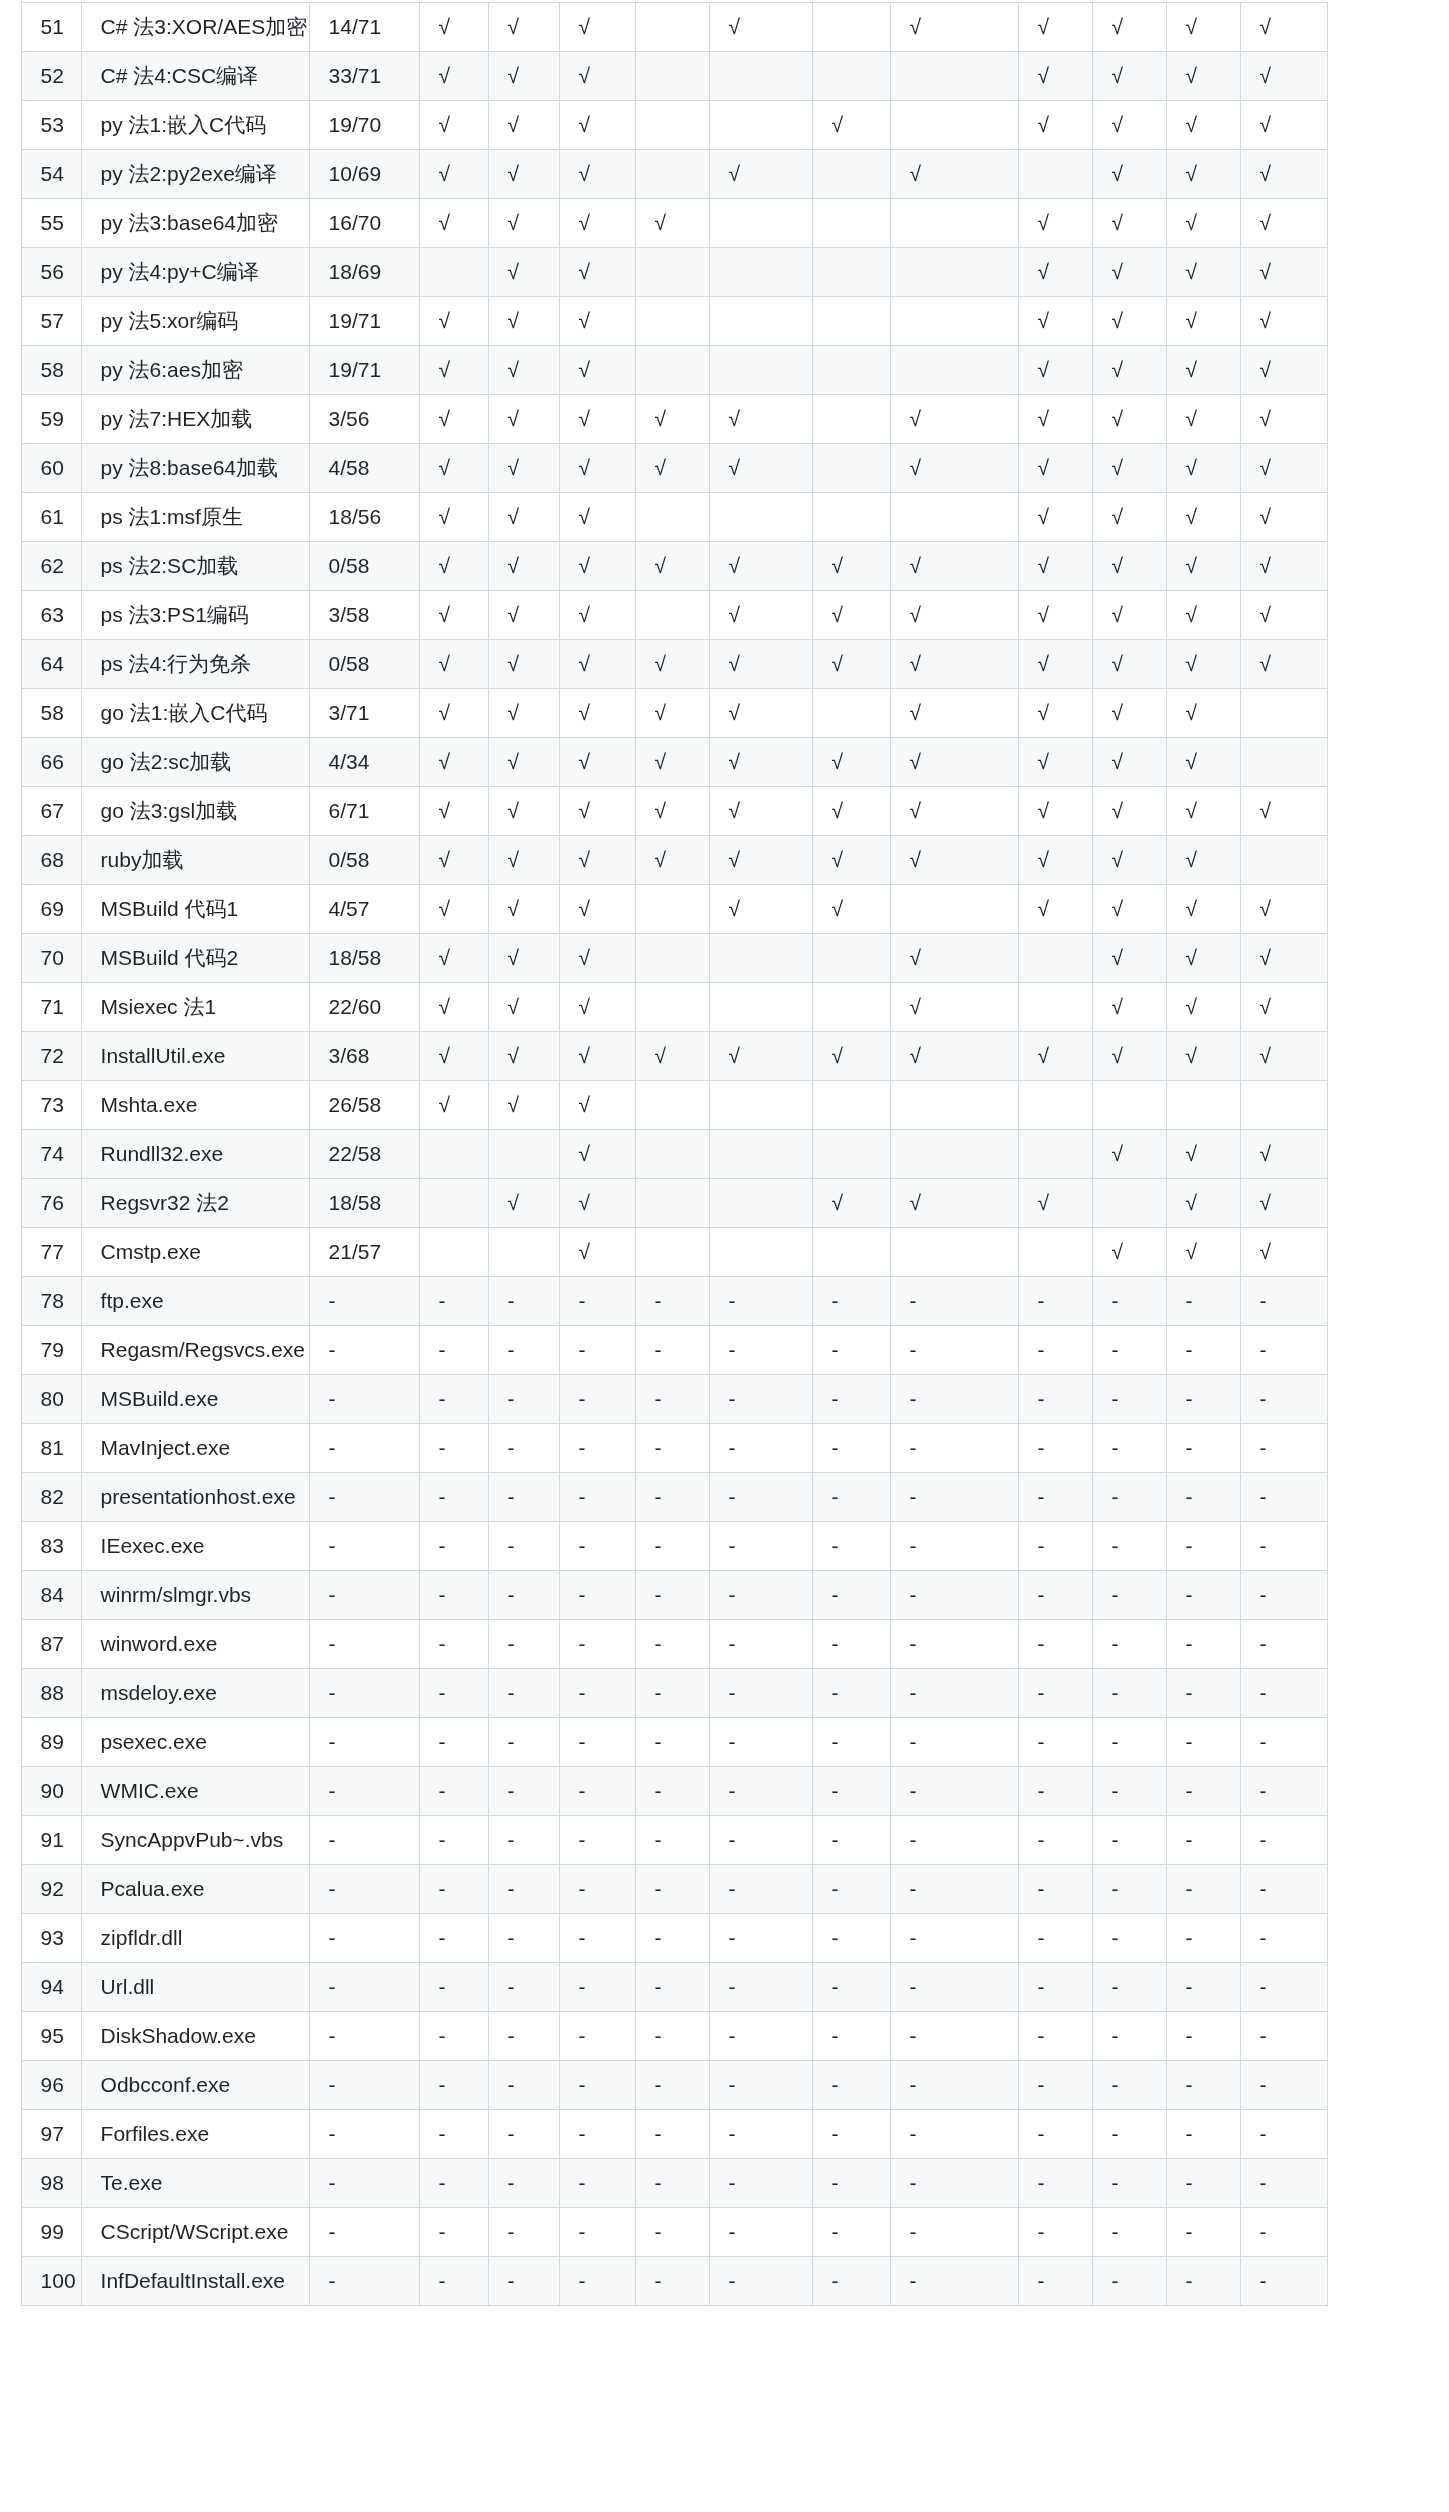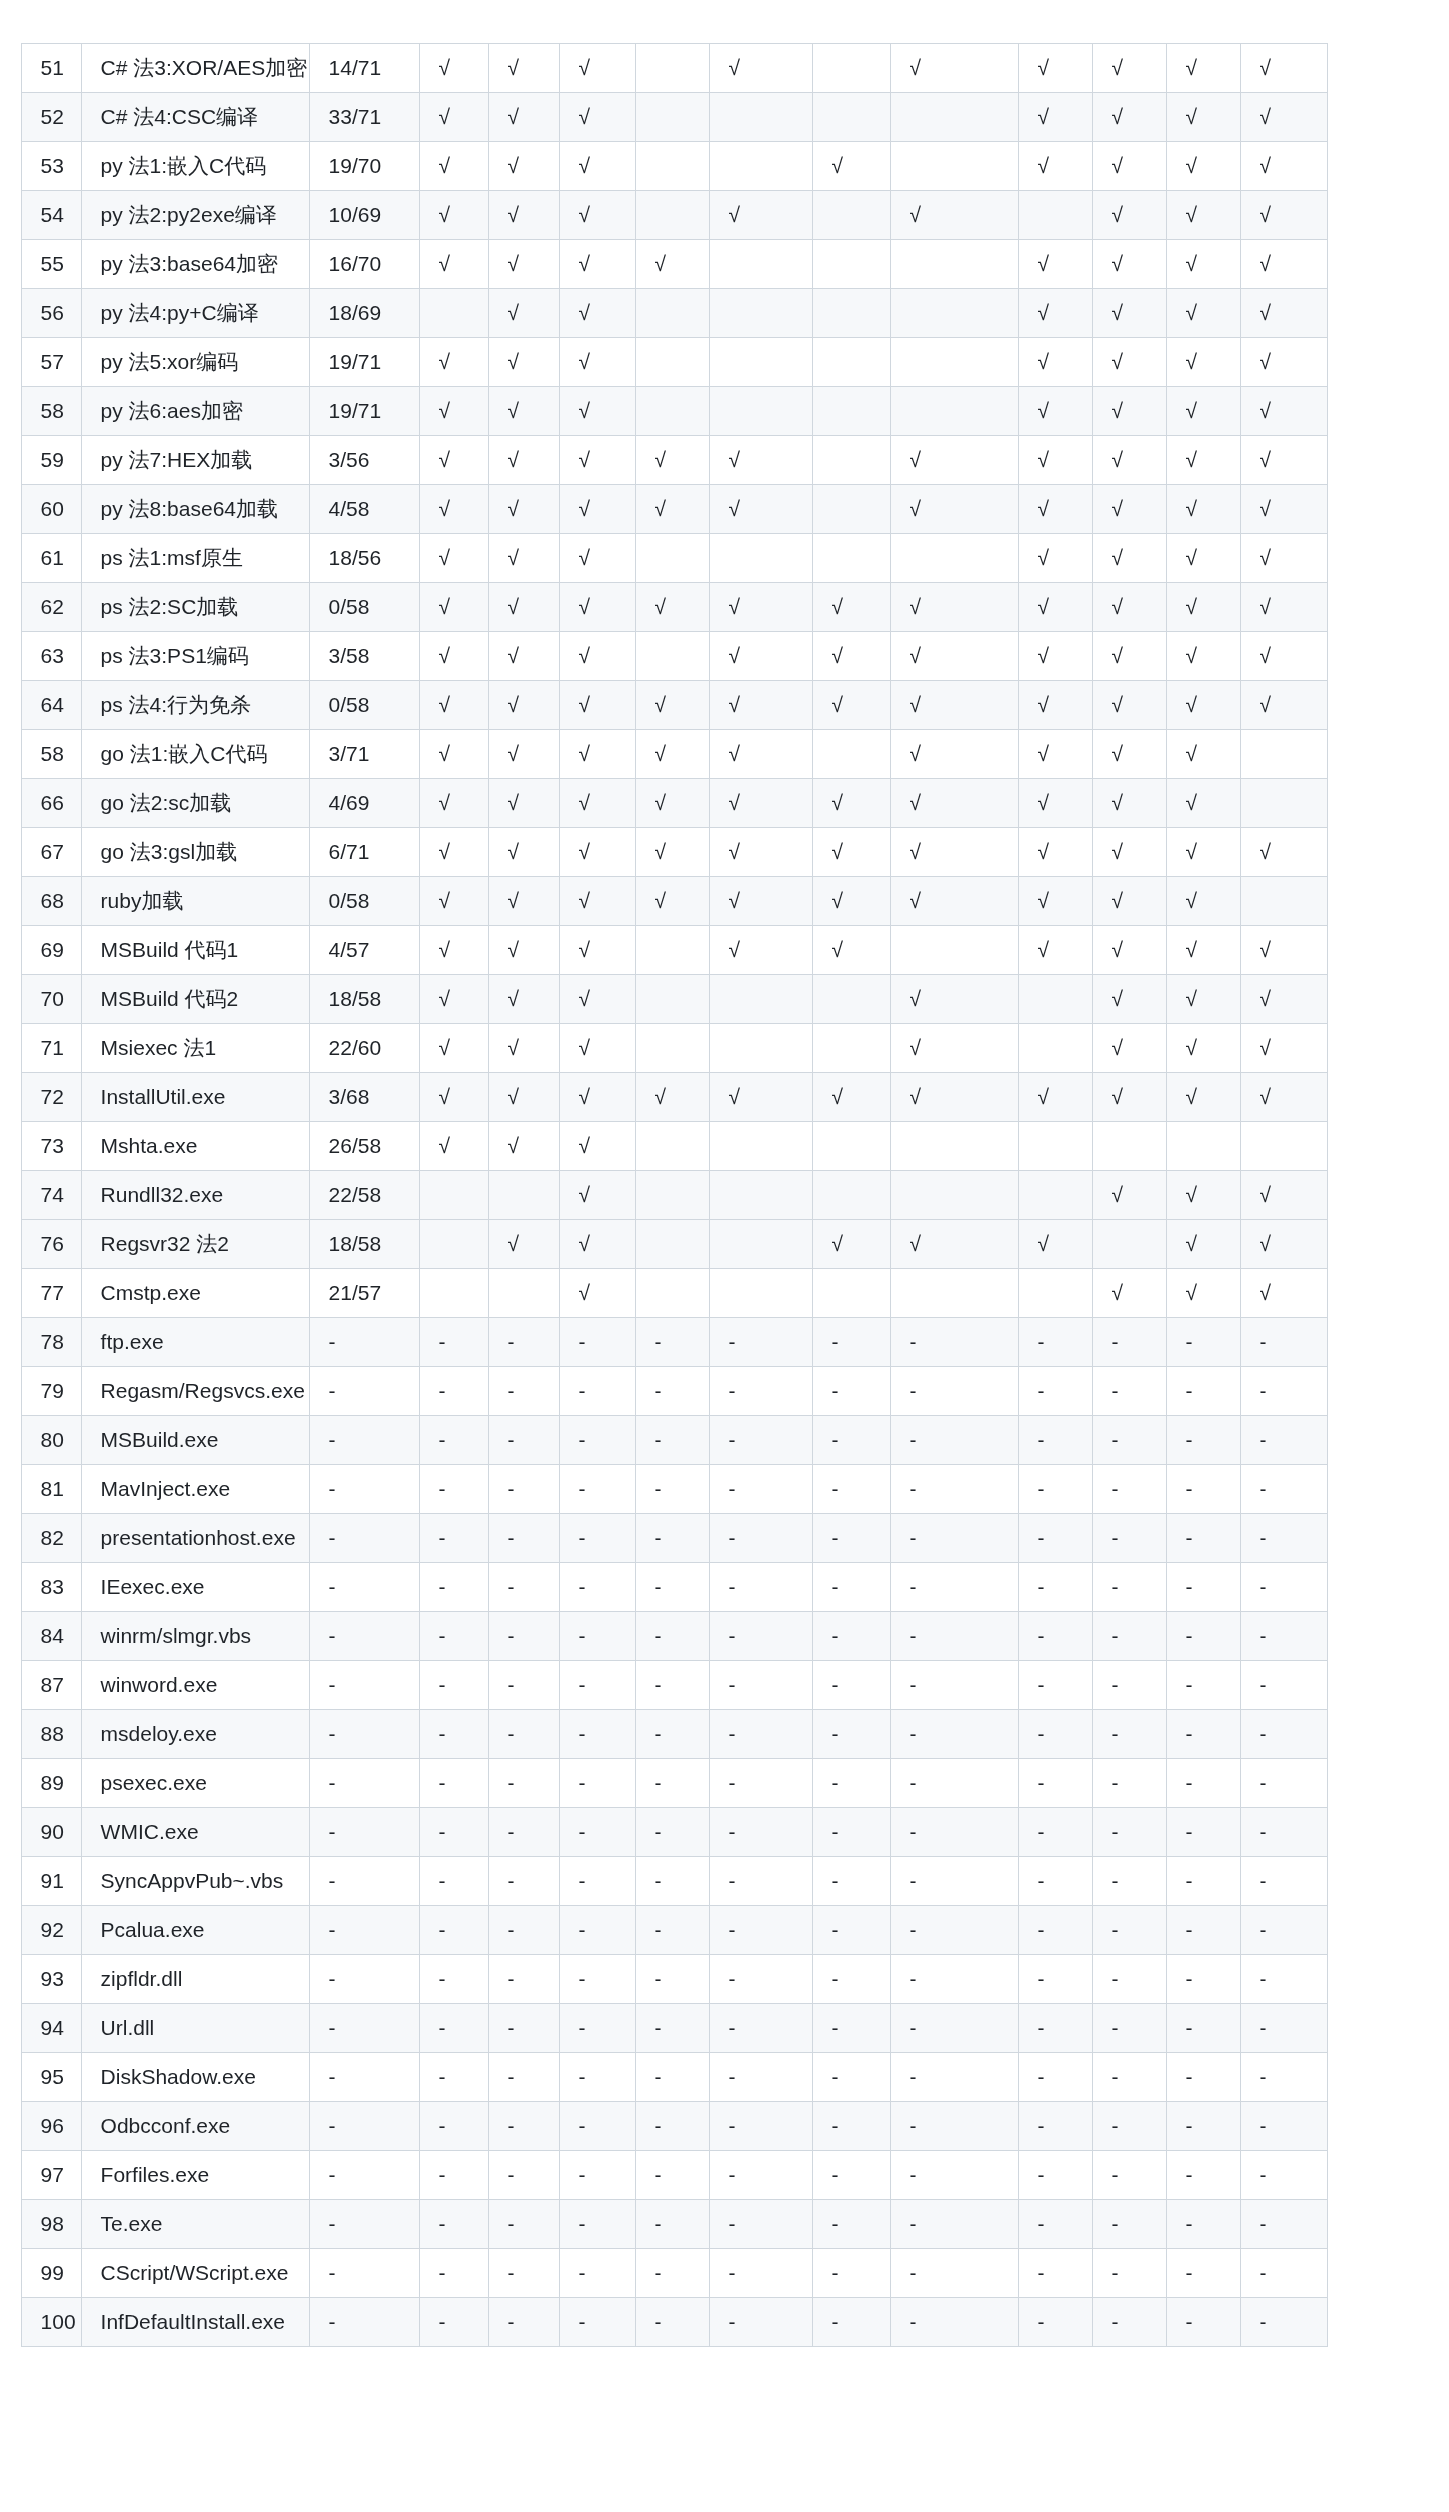--- a/index.html
+++ b/index.html
@@ -15,21 +15,20 @@
     min-height:2512px;
     background:var(--background);
     color:var(--text);
     font-family:"Liberation Sans","DejaVu Sans",sans-serif;
   }
   .page{padding:1.5px 0 0 20.6px;}
   table{
     border-collapse:collapse;
     table-layout:fixed;
     width:1304px;
-    margin-top:41px;
   }
   td{
     border:0.7px solid var(--border);
     height:49px;
     padding:0 19px;
     font-size:21px;
     line-height:1;
     white-space:nowrap;
     overflow:hidden;
     vertical-align:middle;
@@ -296,21 +295,21 @@
           <td></td>
           <td><span class="check">√</span></td>
           <td><span class="check">√</span></td>
           <td><span class="check">√</span></td>
           <td><span class="check">√</span></td>
           <td></td>
         </tr>
         <tr class="alt">
           <td>66</td>
           <td>go 法2:sc加载</td>
-          <td>4/69</td>
+          <td>4/34</td>
           <td><span class="check">√</span></td>
           <td><span class="check">√</span></td>
           <td><span class="check">√</span></td>
           <td><span class="check">√</span></td>
           <td><span class="check">√</span></td>
           <td><span class="check">√</span></td>
           <td><span class="check">√</span></td>
           <td><span class="check">√</span></td>
           <td><span class="check">√</span></td>
           <td><span class="check">√</span></td>

